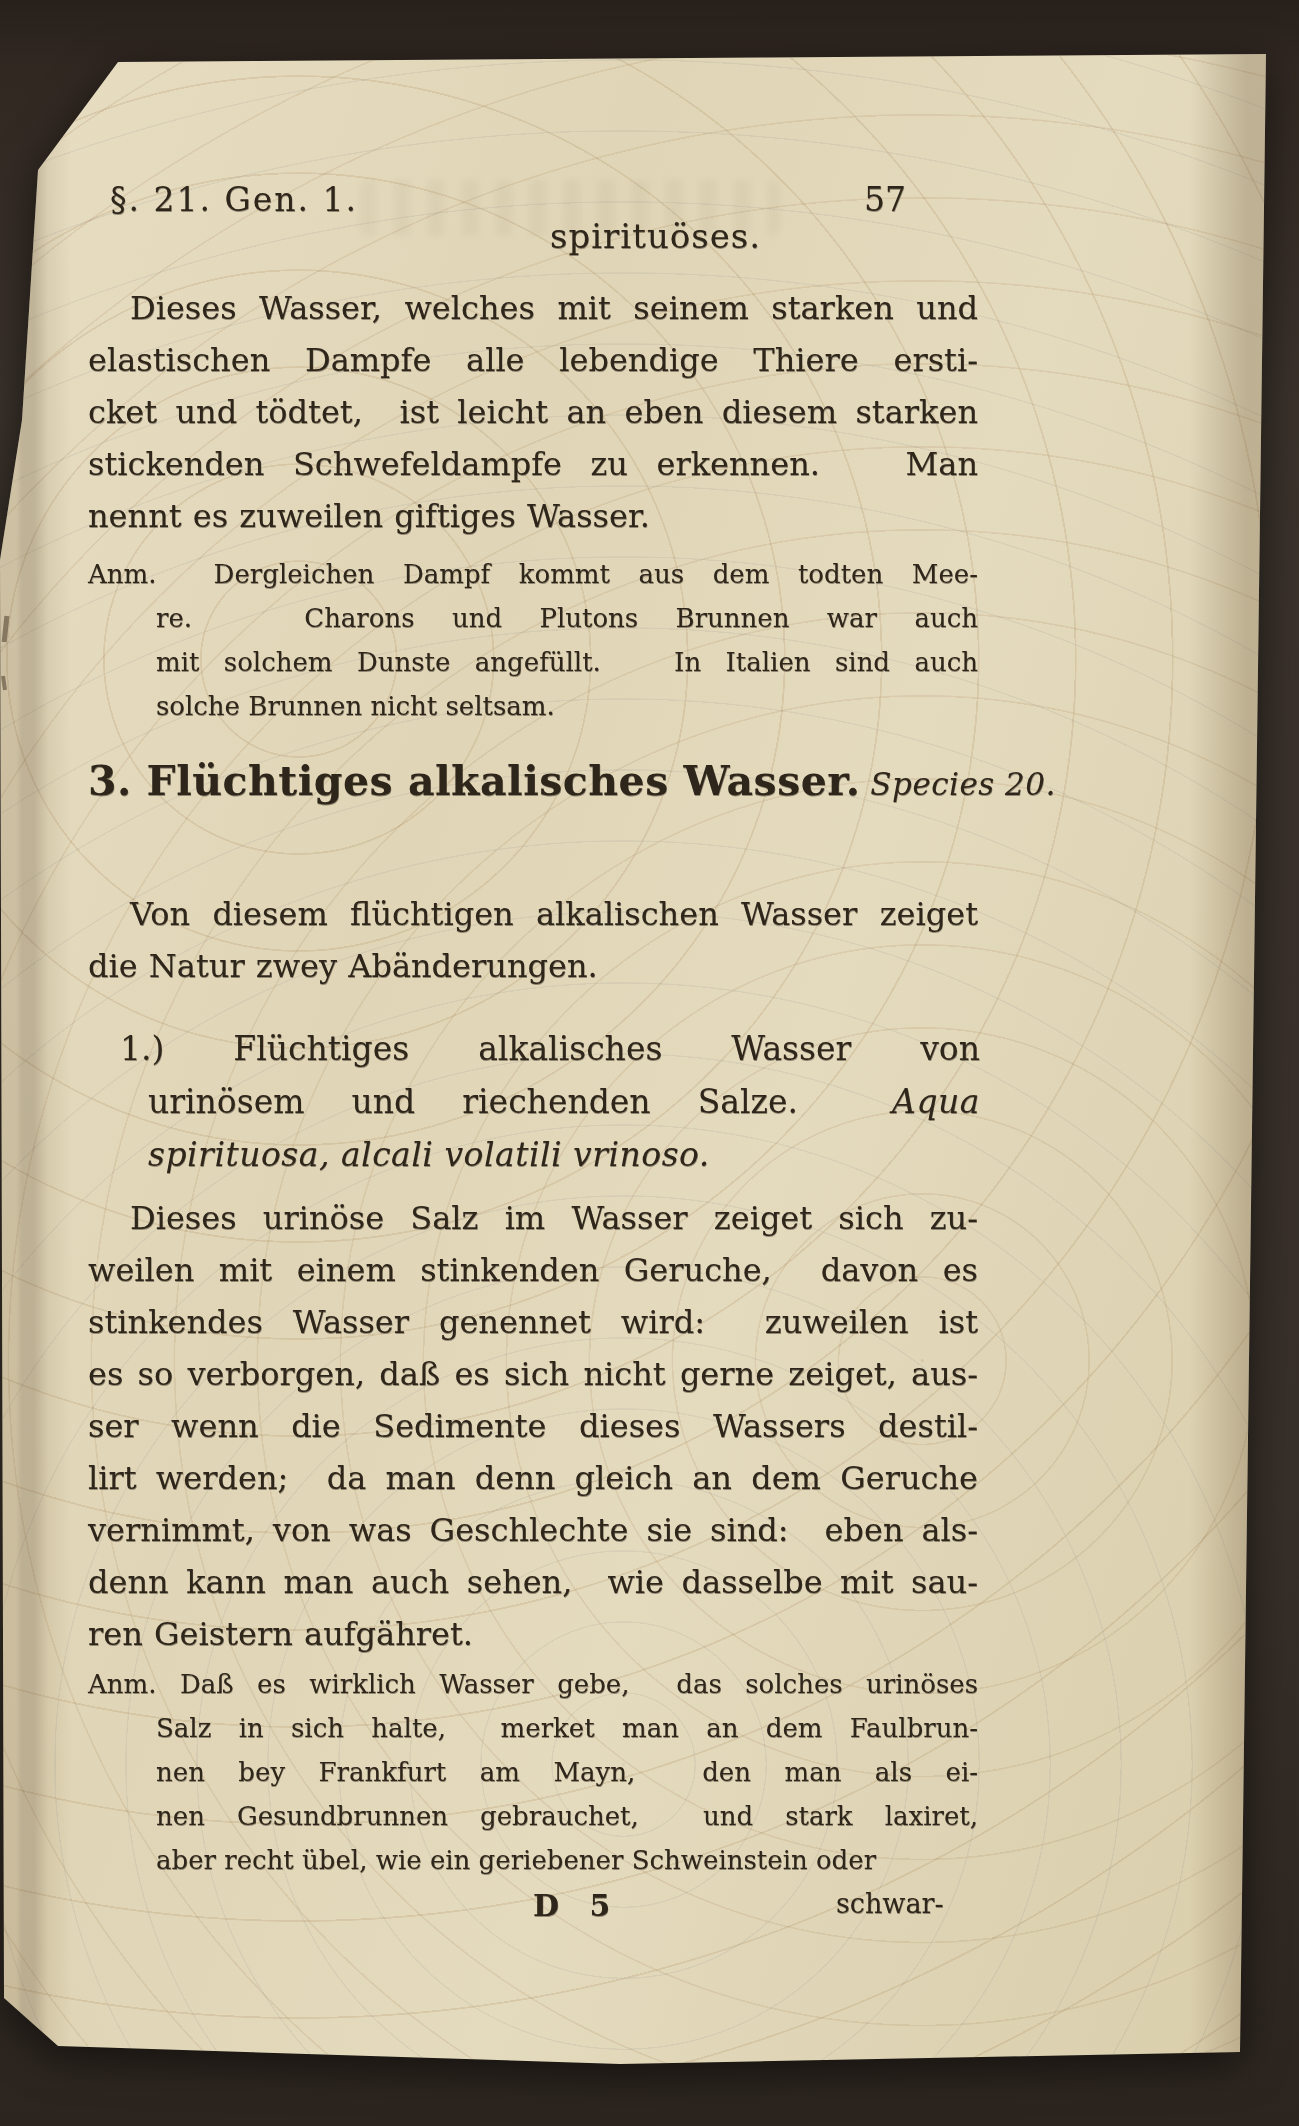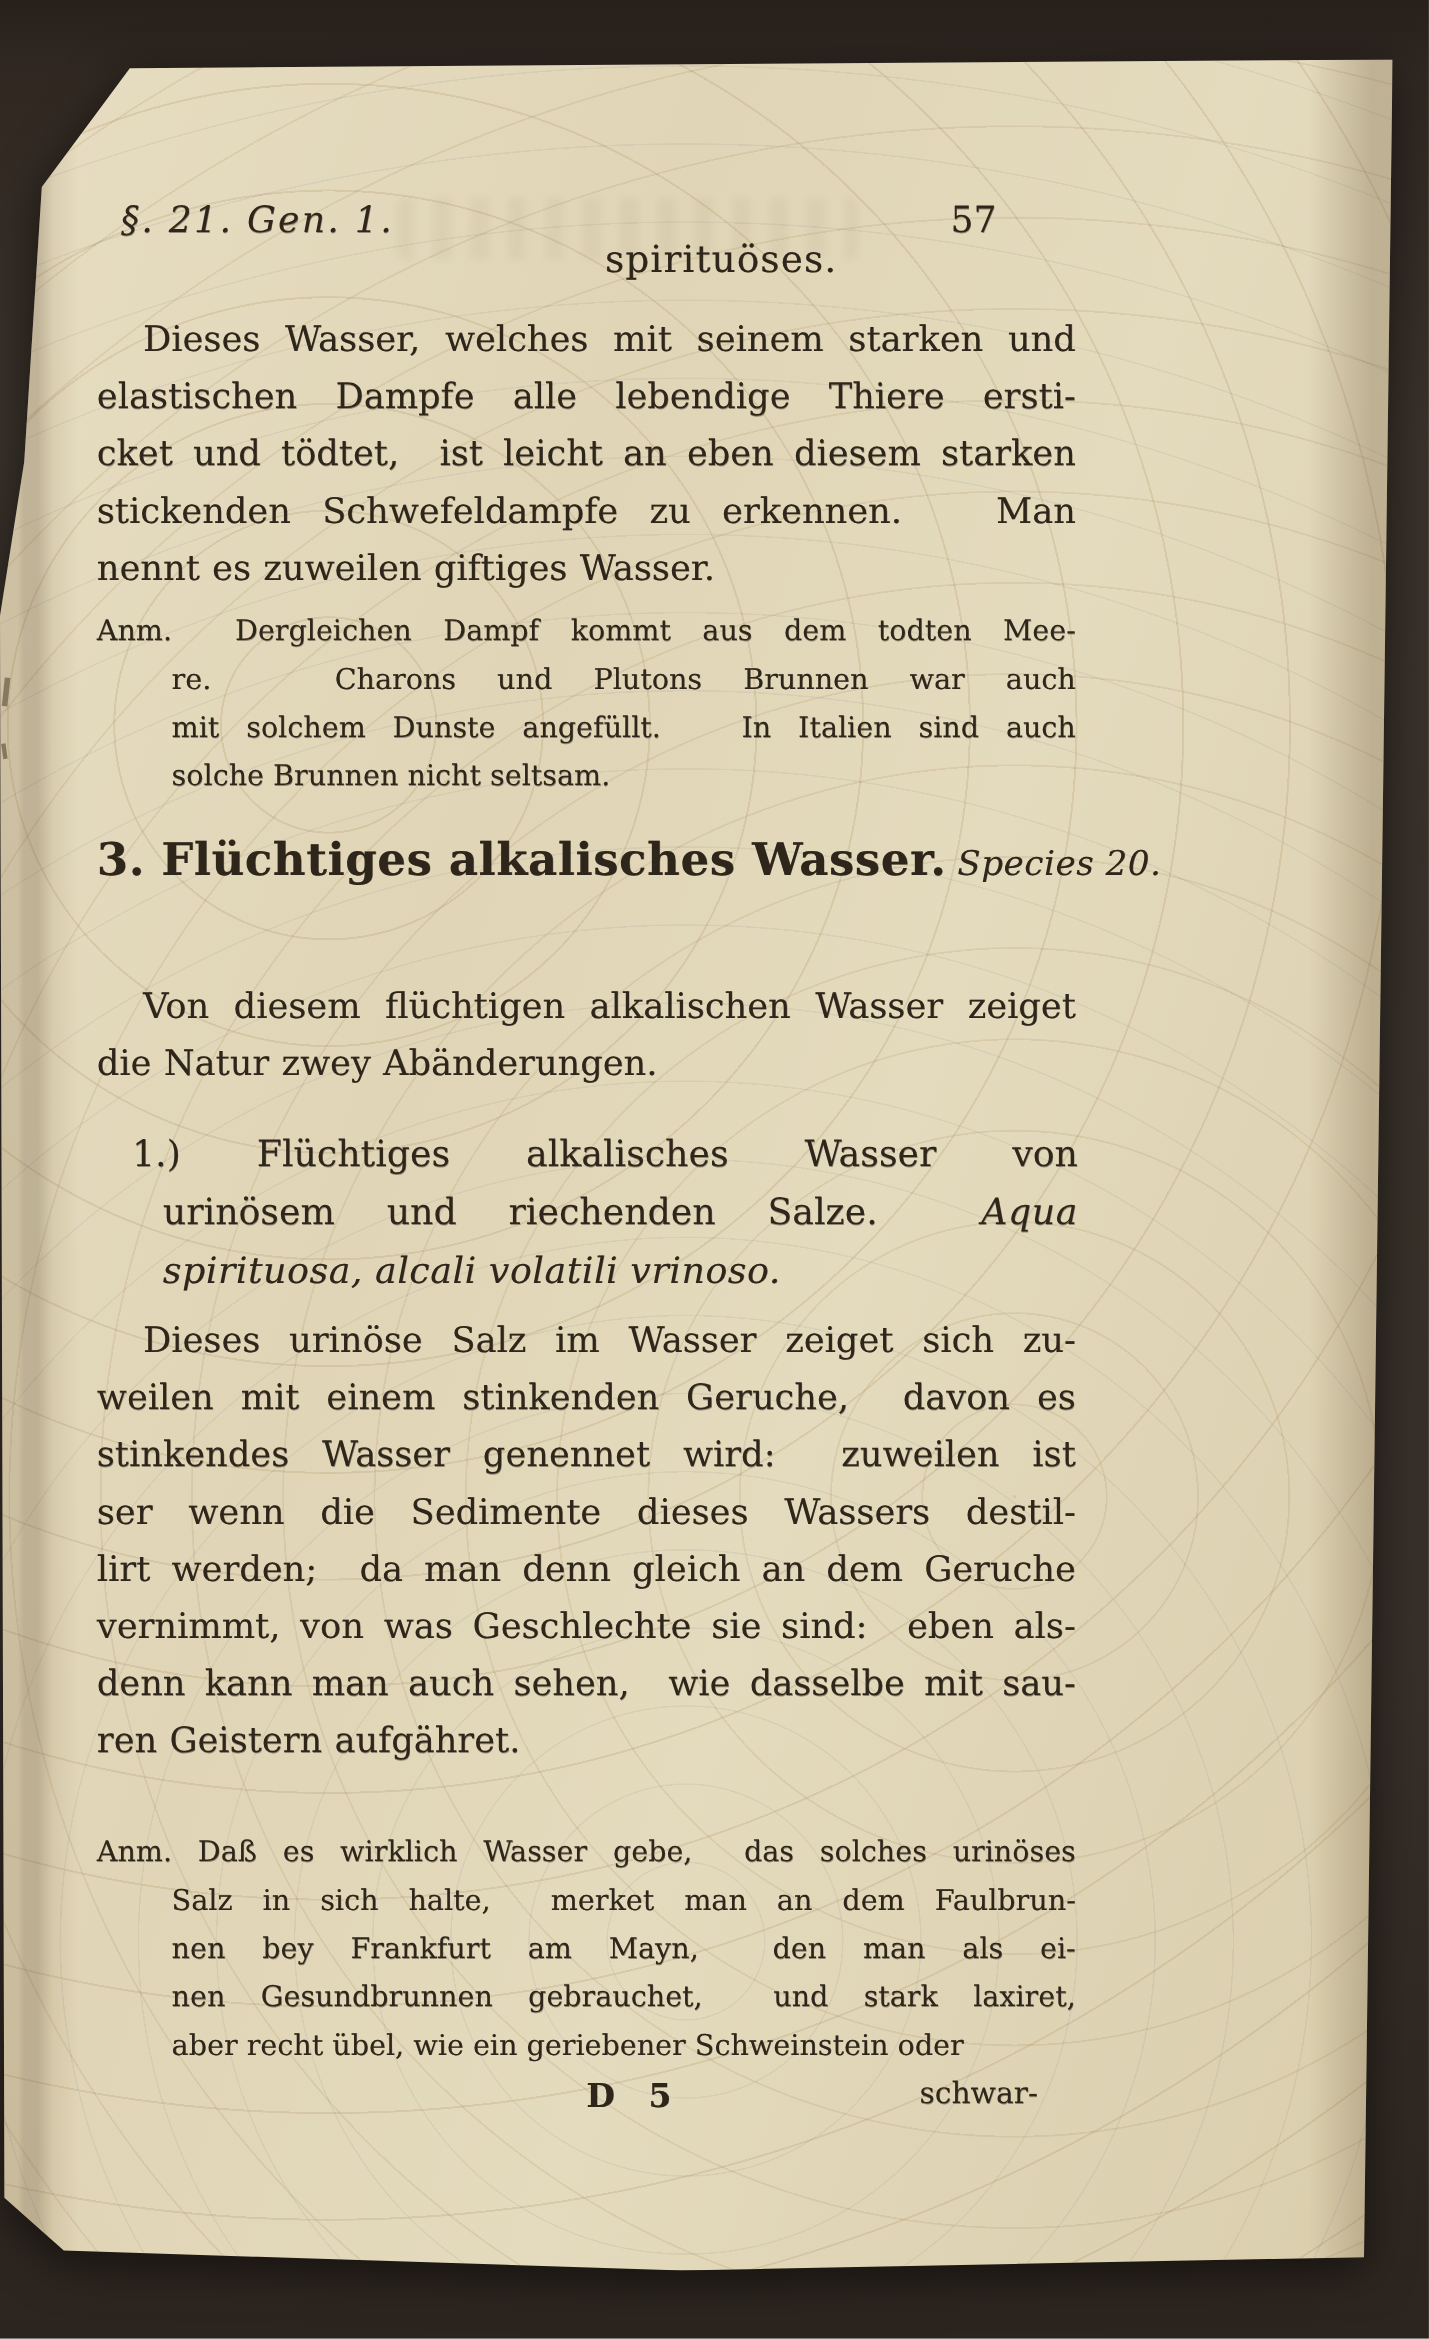--- a/index.html
+++ b/index.html
@@ -54,21 +54,21 @@
   .note .line:first-child{padding-left:0;}
   .heading{font-size:31px;line-height:62px;}
   .heading .line{white-space:nowrap;text-align:left;text-align-last:left;}
   .heading .line:nth-child(2){padding-left:42px;}
   .heading .big{font-size:41px;font-weight:bold;letter-spacing:.5px;}
   .item{font-size:33px;line-height:53px;width:860px;margin-left:32px;}
   .item .line:nth-child(2){padding-left:28px;}
   .item .line:nth-child(3){padding-left:28px;}
   .header-row{position:absolute;left:0;top:180px;width:890px;height:52px;font-size:33px;}
   .header-row span{position:absolute;top:0;}
-  .sec-num{left:22px;letter-spacing:2px;font-style:italic;}
+  .sec-num{left:22px;letter-spacing:2px;}
   .run-title{left:462px;font-size:34px;letter-spacing:1px;margin-top:36px;}
   .page-num{left:776px;}
   .sigline{position:absolute;left:0;top:1888px;width:890px;height:50px;font-size:30px;}
   .sig{position:absolute;left:445px;font-weight:bold;letter-spacing:10px;}
   .catch{position:absolute;left:748px;font-size:27px;text-align:center;}
 </style>
 </head>
 <body>
 
 <div class="stage">
@@ -115,20 +115,21 @@
         <div class="block item" style="top:1022px">
             <div class="line"><span class="em ">1.) </span><span class="em ">Flüchtiges alkalisches Wasser von</span></div>
             <div class="line"><span class="em ">urinösem und riechenden Salze.</span><span class="">  </span><span class="lat ">Aqua</span></div>
             <div class="line nj"><span class="lat ">spirituosa, alcali volatili vrinoso.</span></div>
           </div>
 
         <div class="block body" style="top:1192px">
             <div class="line"><span class="">Dieses </span><span class="em ">urinöse</span><span class=""> Salz im Wasser zeiget sich zu-</span></div>
             <div class="line"><span class="">weilen mit einem stinkenden Geruche,  davon es</span></div>
             <div class="line"><span class="em ">stinkendes Wasser</span><span class=""> genennet wird:  zuweilen ist</span></div>
+            <div class="line"><span class="">es so verborgen, daß es sich nicht gerne zeiget, aus-</span></div>
             <div class="line"><span class="">ser wenn die </span><span class="em ">Sedimente</span><span class=""> dieses Wassers </span><span class="em ">destil-</span></div>
             <div class="line"><span class="em ">lirt</span><span class=""> werden;  da man denn gleich an dem Geruche</span></div>
             <div class="line"><span class="">vernimmt, von was Geschlechte sie sind:  eben als-</span></div>
             <div class="line"><span class="">denn kann man auch sehen,  wie dasselbe mit </span><span class="em ">sau-</span></div>
             <div class="line nj"><span class="em ">ren</span><span class=""> Geistern aufgähret.</span></div>
           </div>
 
         <div class="block note" style="top:1662px">
             <div class="line"><span class="em ">Anm.</span><span class=""> Daß es wirklich Wasser gebe,  das solches urinöses</span></div>
             <div class="line"><span class="">Salz in sich halte,  merket man an dem </span><span class="em ">Faulbrun-</span></div>

